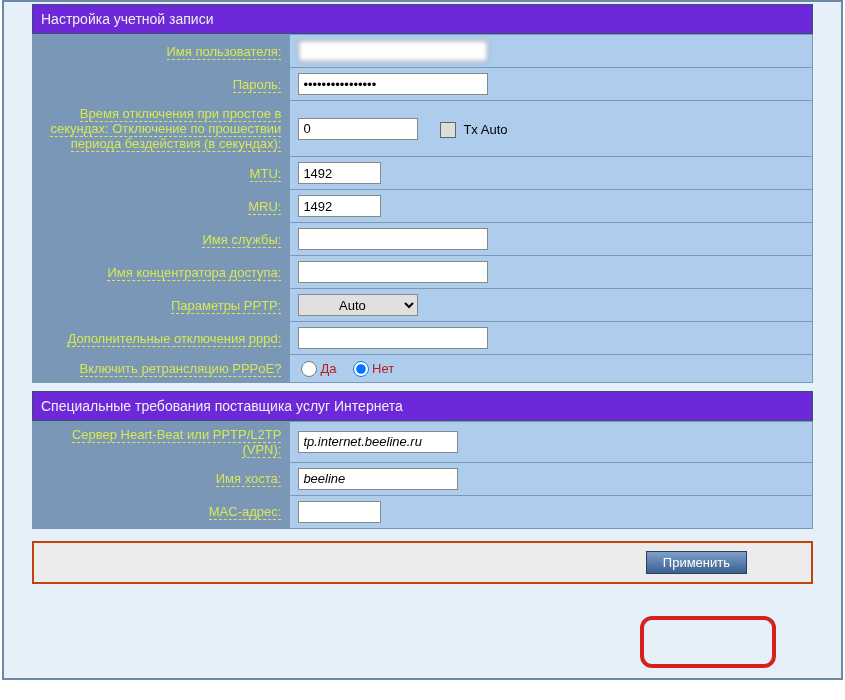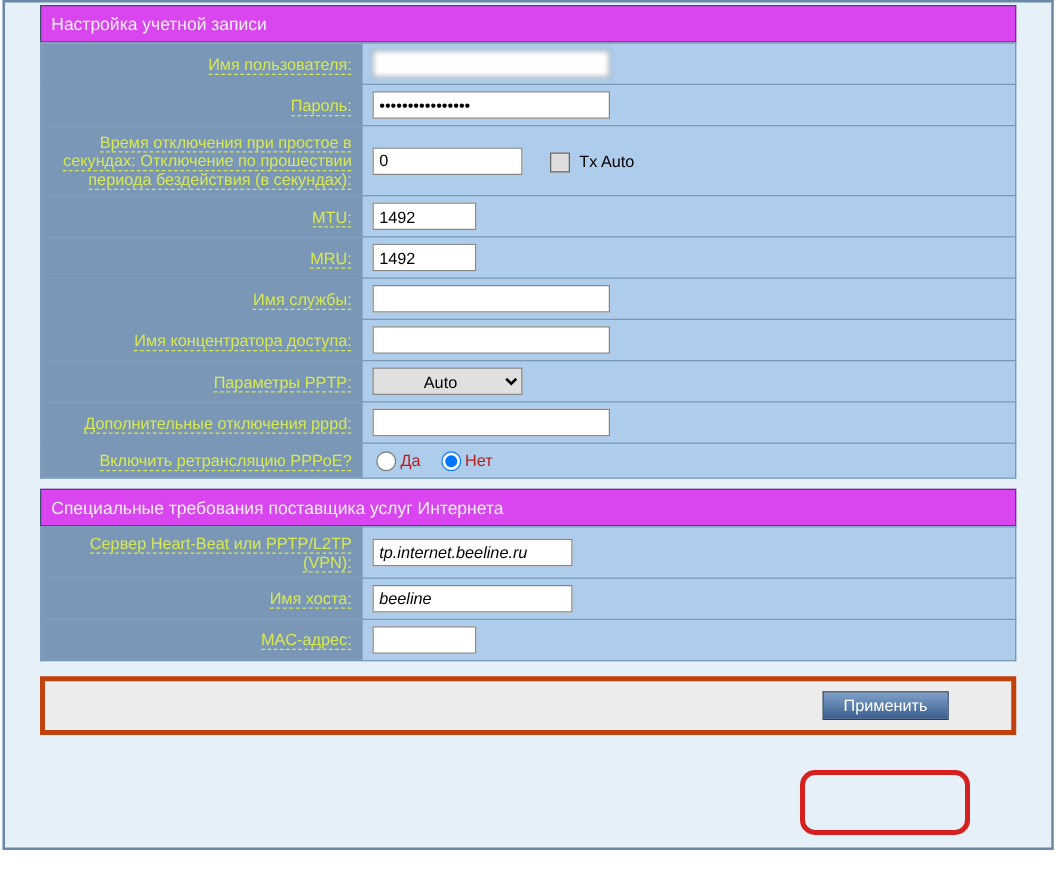--- a/index.html
+++ b/index.html
@@ -16,21 +16,21 @@
     border: 2px solid #6b88a8;
     margin: 0 2px;
     height: 680px;
     padding: 0;
     background: #e6f0f9;
   }
   .inner-pad {
     padding: 2px 28px 2px 28px;
   }
   .section-header {
-    background: #d946ef;
+    background: #6d28d9;
     color: #f0f0f0;
     padding: 6px 8px;
     font-size: 14px;
     border: 1px solid #3a5070;
   }
   .form-table {
     width: 100%;
     border-collapse: collapse;
     background: #aecceb;
   }
@@ -87,23 +87,23 @@
     height: 16px;
     margin: 0 3px 0 3px;
   }
   .radio-lbl {
     vertical-align: middle;
     color: #b91c1c;
     margin-right: 10px;
   }
   .footer-bar {
     background: #ececec;
-    border: 4px solid #c2410c;
+    border: 2px solid #c2410c;
     text-align: right;
-    padding: 8px 50px;
+    padding: 8px 64px;
     margin-top: 12px;
   }
   .apply-btn {
     background: linear-gradient(#7fa0c9, #3a5f8f);
     color: #fff;
     border: 1px solid #2a3f5a;
     padding: 3px 16px;
     font-size: 13px;
     cursor: pointer;
     min-width: 100px;

